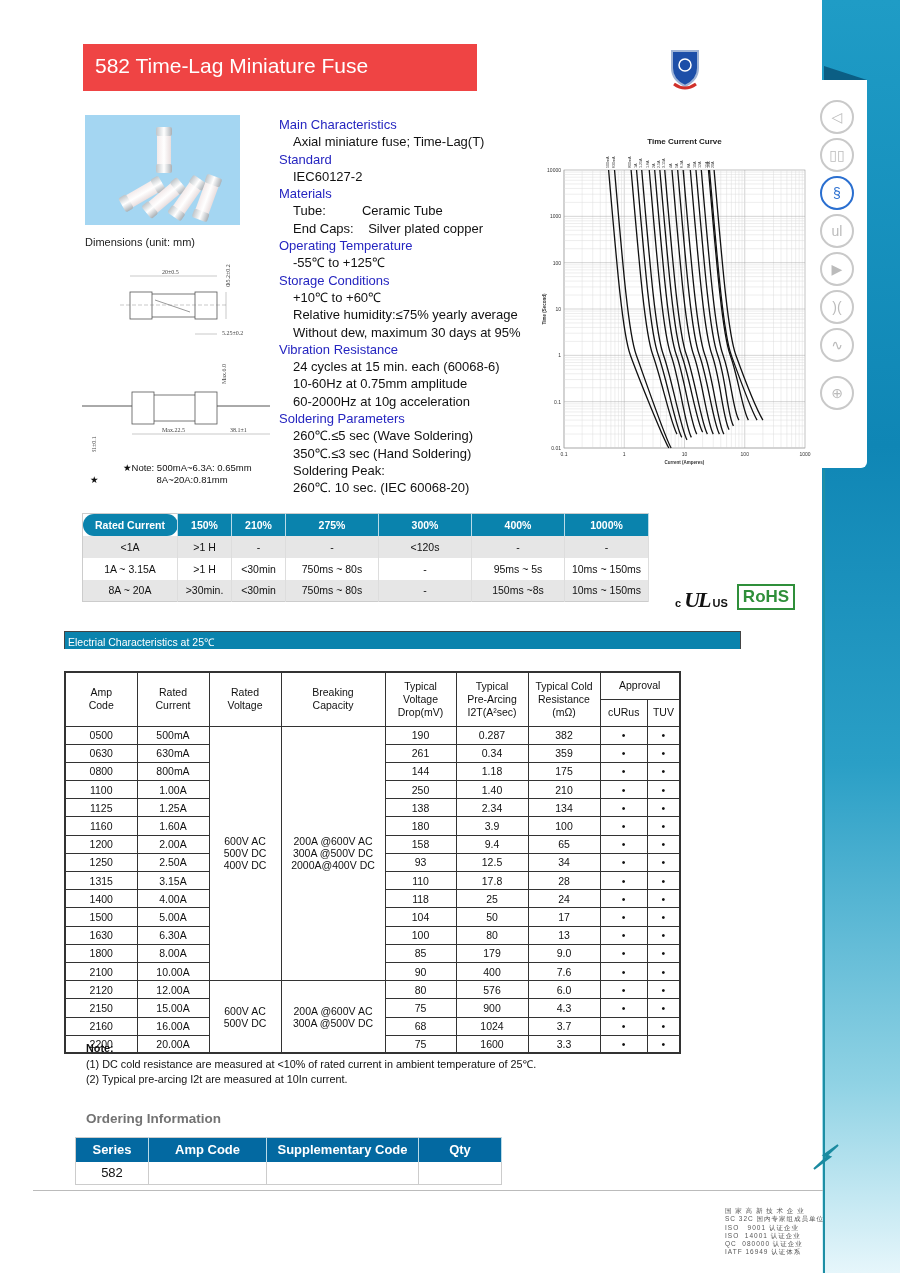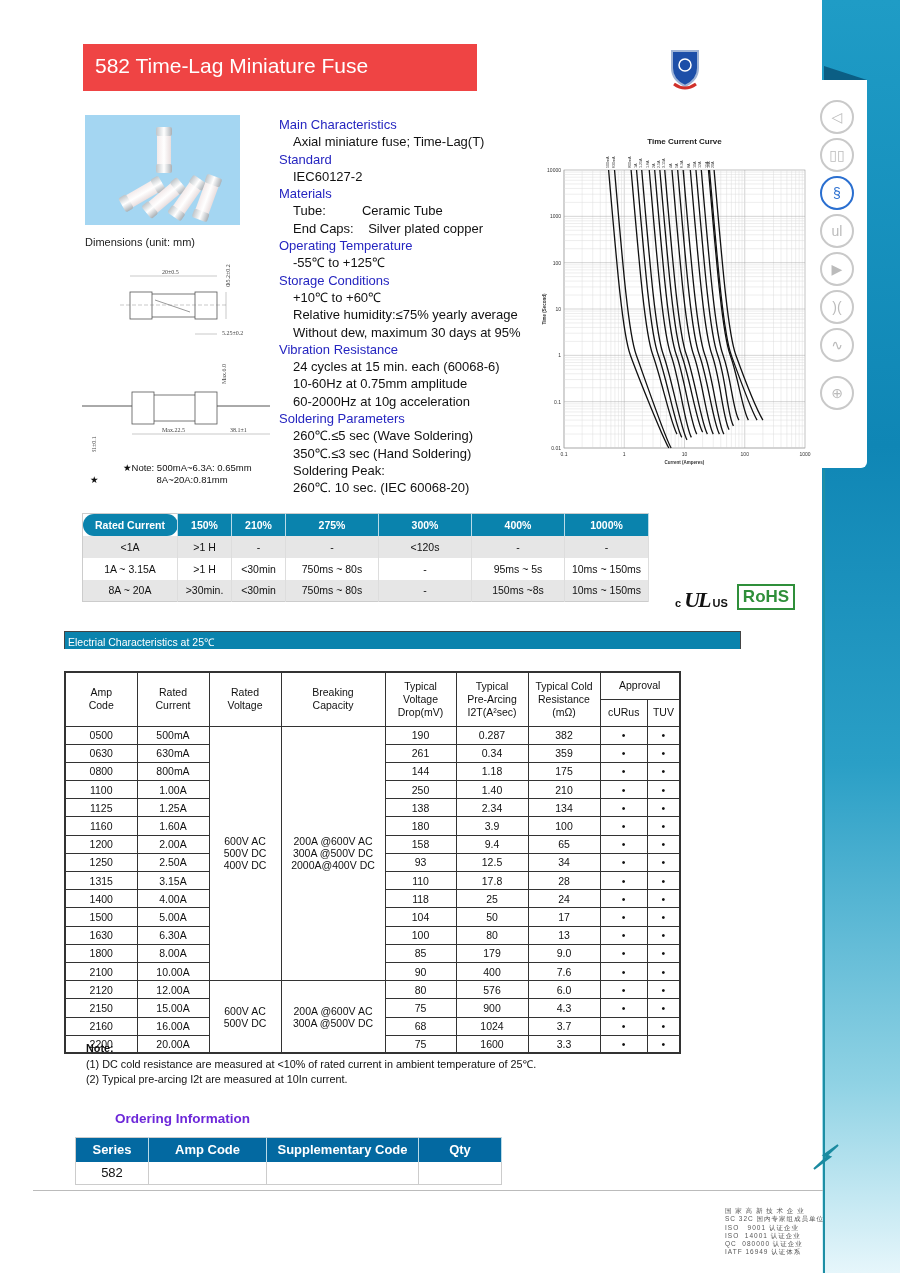--- a/index.html
+++ b/index.html
@@ -60,21 +60,21 @@
   
   .ecap { position: absolute; left: 64px; top: 631px; width: 677px; height: 18px; background: #0a83ad; color: #fff;
     font-size: 10.5px; padding: 3px 7px 0 3px; border: 1px solid #444; border-bottom: none; }
   .etable { position: absolute; left: 64px; top: 649px; width: 617px; font-size: 10.5px; border: 2px solid #333; margin-top: 22px; }
   .etable th, .etable td { border: 1px solid #333; text-align: center; font-weight: normal; }
   .etable th { height: 27px; line-height: 13px; }
   .etable td { height: 18.2px; }
 
   .notes { position: absolute; left: 86px; top: 1041px; font-size: 10.8px; line-height: 15.5px; }
   .notes .nh { font-weight: bold; }
-  .order-h { position: absolute; left: 86px; top: 1111px; color: #6d28d9; font-weight: bold; font-size: 13.5px; margin-left: 29px; }
+  .order-h { position: absolute; left: 86px; top: 1111px; color: #737373; font-weight: bold; font-size: 13.5px; }
   .otable { position: absolute; left: 75px; top: 1137px; width: 427px; font-size: 13px; border: 1px solid #ccc; }
   .otable th { background: #0369a1; color: #fff; font-weight: bold; height: 24px; border-right: 1px solid #b9dbe8; }
   .otable td { height: 23px; text-align: center; border-right: 1px solid #ccc; }
   .footline { position: absolute; left: 33px; top: 1190px; width: 790px; height: 1px; background: #bbb; }
   .cert-list { position: absolute; left: 725px; top: 1207px; font-size: 6.5px; line-height: 8.3px; color: #555; letter-spacing: 1px; white-space: pre; }
 </style>
 </head>
 <body>
 
 <div class="side-band"></div>

